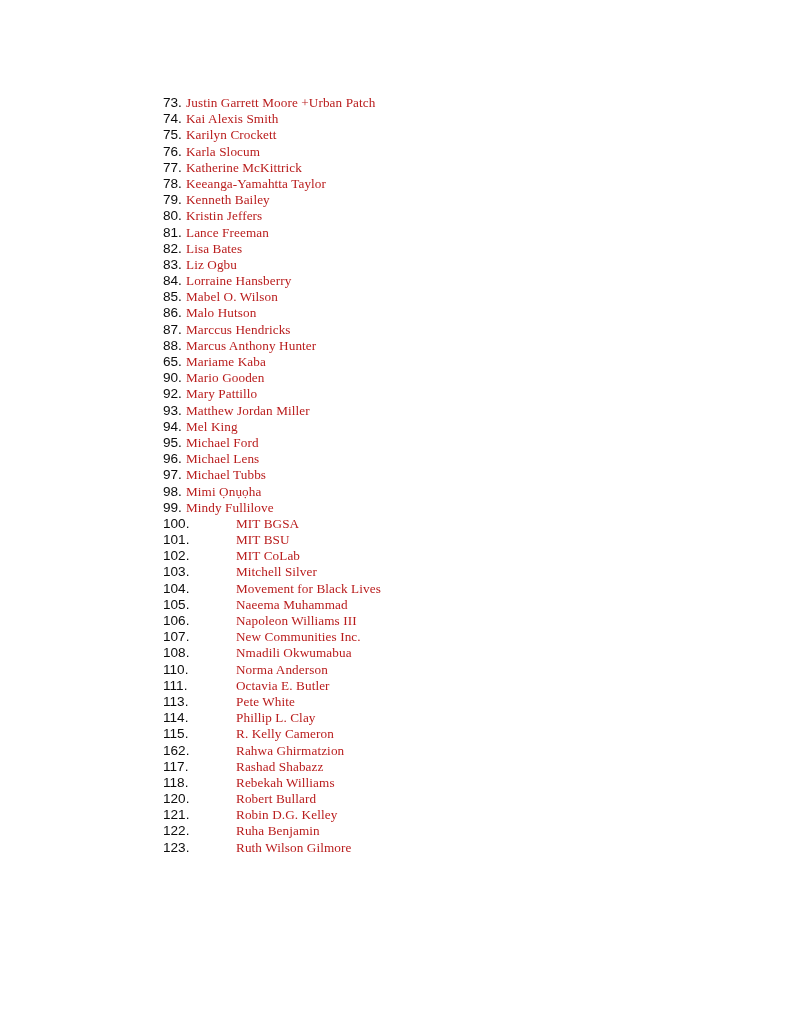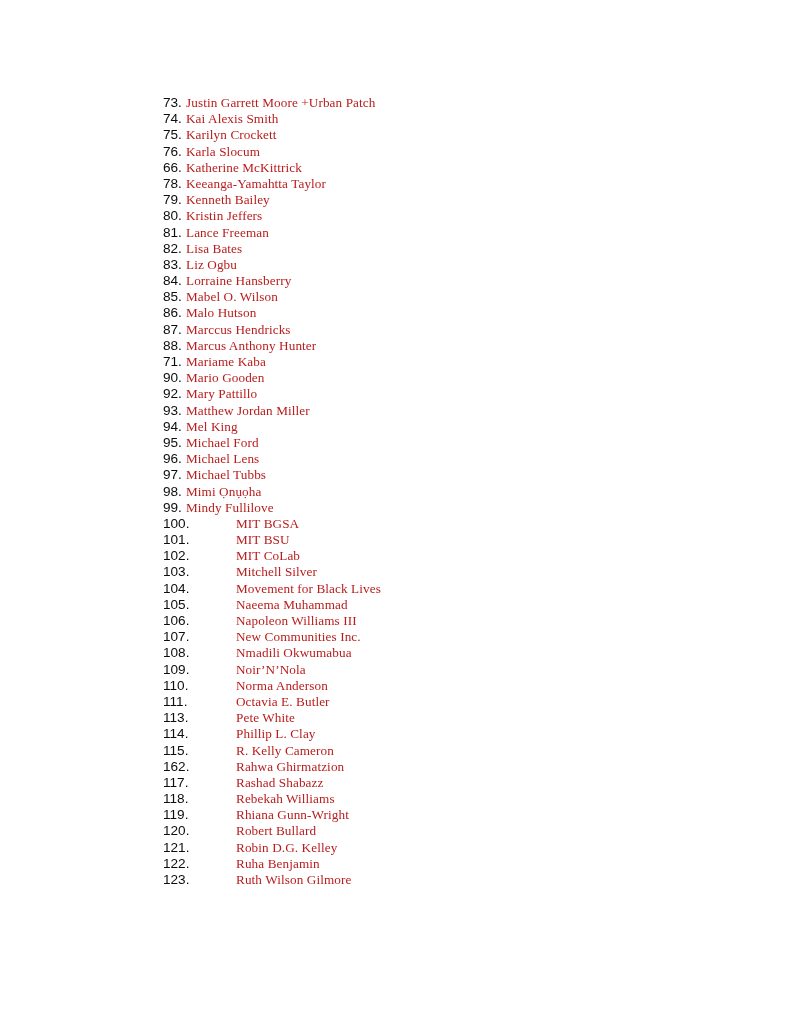--- a/index.html
+++ b/index.html
@@ -53,21 +53,21 @@
 <div class="page">
   <div class="numbered-list">
   <div class="row"><span class="num">73.</span><span class="name">Justin Garrett Moore +Urban Patch</span></div>
 
   <div class="row"><span class="num">74.</span><span class="name">Kai Alexis Smith</span></div>
 
   <div class="row"><span class="num">75.</span><span class="name">Karilyn Crockett</span></div>
 
   <div class="row"><span class="num">76.</span><span class="name">Karla Slocum</span></div>
 
-  <div class="row"><span class="num">66.</span><span class="name">Katherine McKittrick</span></div>
+  <div class="row"><span class="num">77.</span><span class="name">Katherine McKittrick</span></div>
 
   <div class="row"><span class="num">78.</span><span class="name">Keeanga-Yamahtta Taylor</span></div>
 
   <div class="row"><span class="num">79.</span><span class="name">Kenneth Bailey</span></div>
 
   <div class="row"><span class="num">80.</span><span class="name">Kristin Jeffers</span></div>
 
   <div class="row"><span class="num">81.</span><span class="name">Lance Freeman</span></div>
 
   <div class="row"><span class="num">82.</span><span class="name">Lisa Bates</span></div>
@@ -77,21 +77,21 @@
   <div class="row"><span class="num">84.</span><span class="name">Lorraine Hansberry</span></div>
 
   <div class="row"><span class="num">85.</span><span class="name">Mabel O. Wilson</span></div>
 
   <div class="row"><span class="num">86.</span><span class="name">Malo Hutson</span></div>
 
   <div class="row"><span class="num">87.</span><span class="name">Marccus Hendricks</span></div>
 
   <div class="row"><span class="num">88.</span><span class="name">Marcus Anthony Hunter</span></div>
 
-  <div class="row"><span class="num">71.</span><span class="name">Mariame Kaba</span></div>
+  <div class="row"><span class="num">65.</span><span class="name">Mariame Kaba</span></div>
 
   <div class="row"><span class="num">90.</span><span class="name">Mario Gooden</span></div>
 
 
   <div class="row"><span class="num">92.</span><span class="name">Mary Pattillo</span></div>
 
   <div class="row"><span class="num">93.</span><span class="name">Matthew Jordan Miller</span></div>
 
   <div class="row"><span class="num">94.</span><span class="name">Mel King</span></div>
 
@@ -116,40 +116,38 @@
   <div class="row"><span class="num wide">104.</span><span class="name">Movement for Black Lives</span></div>
 
   <div class="row"><span class="num wide">105.</span><span class="name">Naeema Muhammad</span></div>
 
   <div class="row"><span class="num wide">106.</span><span class="name">Napoleon Williams III</span></div>
 
   <div class="row"><span class="num wide">107.</span><span class="name">New Communities Inc.</span></div>
 
   <div class="row"><span class="num wide">108.</span><span class="name">Nmadili Okwumabua</span></div>
 
-  <div class="row"><span class="num wide">109.</span><span class="name">Noir’N’Nola</span></div>
 
   <div class="row"><span class="num wide">110.</span><span class="name">Norma Anderson</span></div>
 
   <div class="row"><span class="num wide">111.</span><span class="name">Octavia E. Butler</span></div>
 
 
   <div class="row"><span class="num wide">113.</span><span class="name">Pete White</span></div>
 
   <div class="row"><span class="num wide">114.</span><span class="name">Phillip L. Clay</span></div>
 
   <div class="row"><span class="num wide">115.</span><span class="name">R. Kelly Cameron</span></div>
 
   <div class="row"><span class="num wide">162.</span><span class="name">Rahwa Ghirmatzion</span></div>
 
   <div class="row"><span class="num wide">117.</span><span class="name">Rashad Shabazz</span></div>
 
   <div class="row"><span class="num wide">118.</span><span class="name">Rebekah Williams</span></div>
 
-  <div class="row"><span class="num wide">119.</span><span class="name">Rhiana Gunn-Wright</span></div>
 
   <div class="row"><span class="num wide">120.</span><span class="name">Robert Bullard</span></div>
 
   <div class="row"><span class="num wide">121.</span><span class="name">Robin D.G. Kelley</span></div>
 
   <div class="row"><span class="num wide">122.</span><span class="name">Ruha Benjamin</span></div>
 
   <div class="row"><span class="num wide">123.</span><span class="name">Ruth Wilson Gilmore</span></div>
 </div>
 </div>

